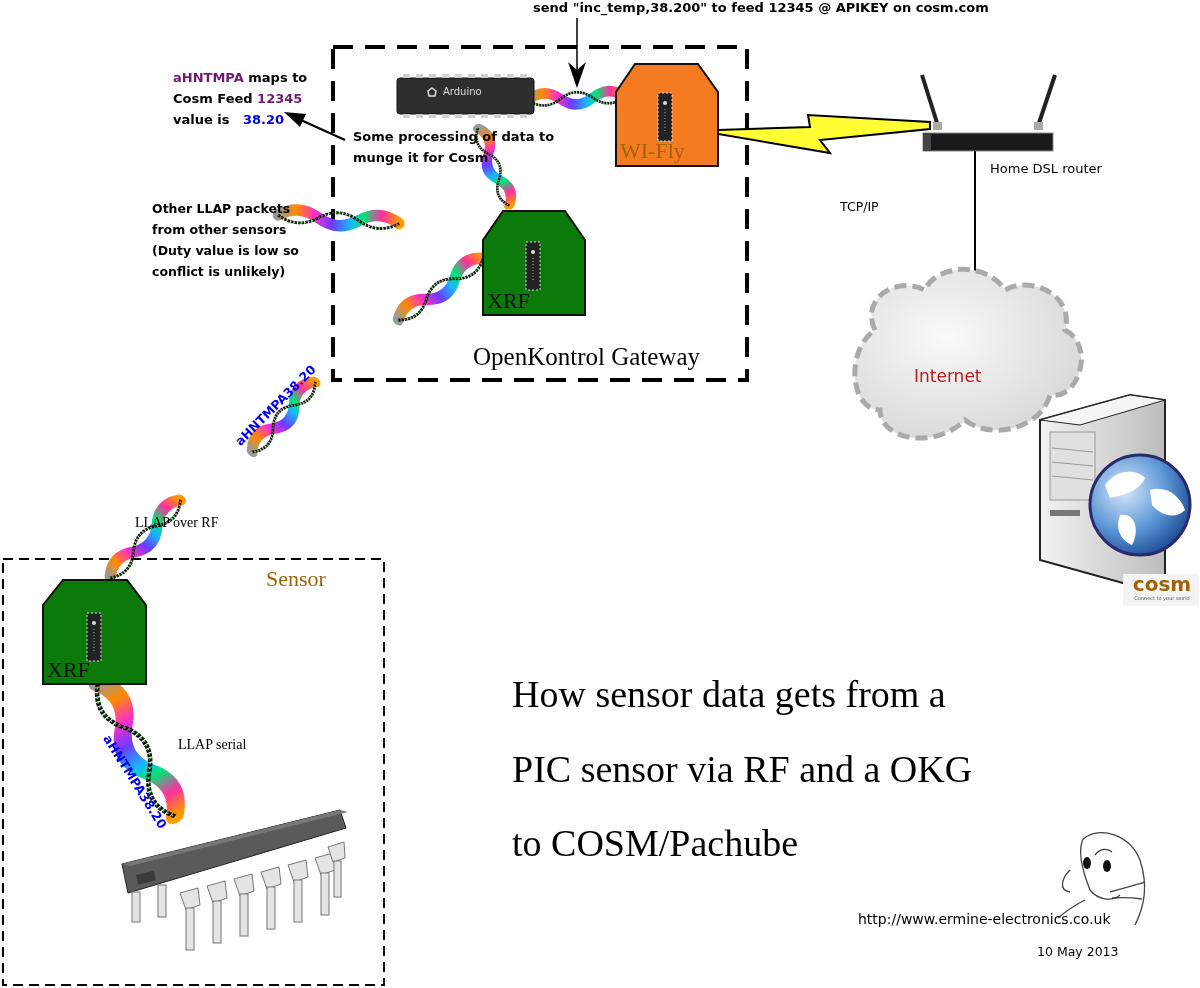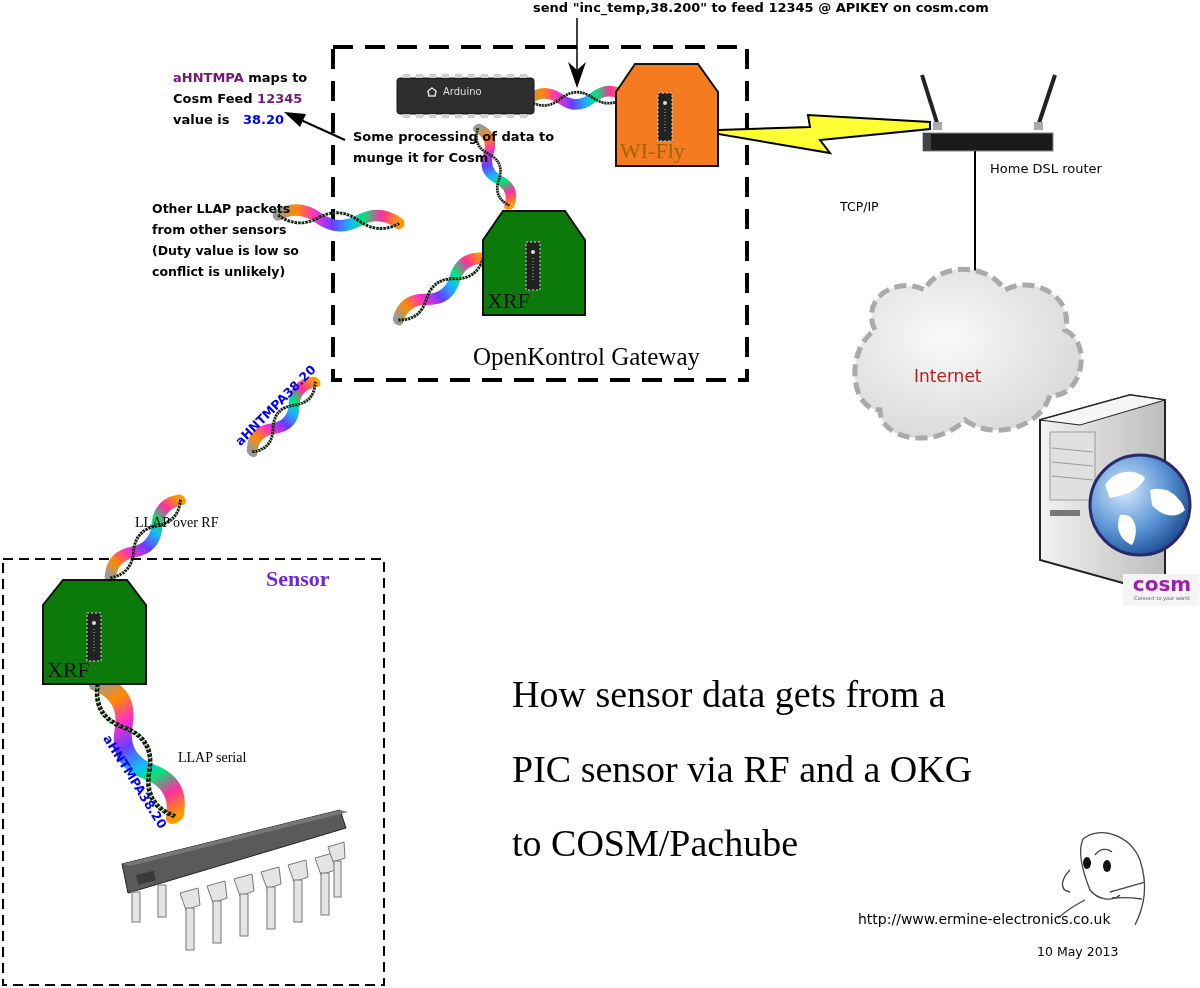--- a/index.html
+++ b/index.html
@@ -227,36 +227,36 @@
 <div class="abs serif" style="left:443px;top:86px;font-family:'DejaVu Sans',sans-serif;font-size:10px;color:#ddd;">Arduino</div>
 
 <div class="abs" style="left:620px;top:138px;font-family:'Liberation Serif',serif;font-size:22px;color:#a16207;">WI-Fly</div>
 
 <div class="abs" style="left:487px;top:288px;font-family:'Liberation Serif',serif;font-size:22px;color:#111;">XRF</div>
 
 <div class="abs" style="left:47px;top:657px;font-family:'Liberation Serif',serif;font-size:22px;color:#111;">XRF</div>
 
 <div class="abs" style="left:473px;top:343px;font-family:'Liberation Serif',serif;font-size:25px;color:#000;">OpenKontrol Gateway</div>
 
-<div class="abs" style="left:266px;top:566px;font-family:'Liberation Serif',serif;font-size:22px;color:#6d28d9;font-weight:bold;">Sensor</div>
+<div class="abs" style="left:266px;top:566px;font-family:'Liberation Serif',serif;font-size:22px;color:#a16207;">Sensor</div>
 
 <div class="abs sans" style="left:990px;top:161px;font-size:13px;font-weight:normal;white-space:nowrap;">Home DSL router</div>
 
 <div class="abs sans" style="left:800px;top:199px;font-size:12.5px;font-weight:normal;margin-left:40px;">TCP/IP</div>
 
 <div class="abs" style="left:914px;top:366px;font-family:'DejaVu Sans',sans-serif;font-size:17px;color:#b91c1c;">Internet</div>
 
 <div class="abs" style="left:1126px;top:573px;width:72px;text-align:center;">
-  <div style="font-family:'DejaVu Sans',sans-serif;font-weight:bold;font-size:20px;color:#a21caf;line-height:22px;">cosm</div>
+  <div style="font-family:'DejaVu Sans',sans-serif;font-weight:bold;font-size:20px;color:#a16207;line-height:22px;">cosm</div>
   <div style="font-family:'DejaVu Sans',sans-serif;font-size:5px;color:#555;line-height:6px;">Connect to your world</div>
 </div>
 
 <div class="abs" style="left:135px;top:515px;font-family:'Liberation Serif',serif;font-size:14px;color:#000;white-space:nowrap;">LLAP over RF</div>
 
-<div class="abs" style="left:178px;top:737px;font-family:'Liberation Serif',serif;font-size:14px;color:#000;white-space:nowrap;margin-top:13px;">LLAP serial</div>
+<div class="abs" style="left:178px;top:737px;font-family:'Liberation Serif',serif;font-size:14px;color:#000;white-space:nowrap;">LLAP serial</div>
 
 <div class="abs sans" style="left:232px;top:398px;font-size:12.5px;color:#0000ee;white-space:nowrap;transform:rotate(-45deg);transform-origin:left top;margin-top:40px;">aHNTMPA38.20</div>
 
 <div class="abs sans" style="left:113px;top:732px;font-size:12.5px;color:#0000ee;white-space:nowrap;transform:rotate(58deg);transform-origin:left top;">aHNTMPA38.20</div>
 
 <div class="title-line" style="top:672px;">How sensor data gets from a</div>
 <div class="title-line" style="top:747px;">PIC sensor via RF and a OKG</div>
 <div class="title-line" style="top:821px;">to COSM/Pachube</div>
 
 <div class="abs sans" style="left:858px;top:911px;font-size:14px;font-weight:normal;white-space:nowrap;">http://www.ermine-electronics.co.uk</div>

